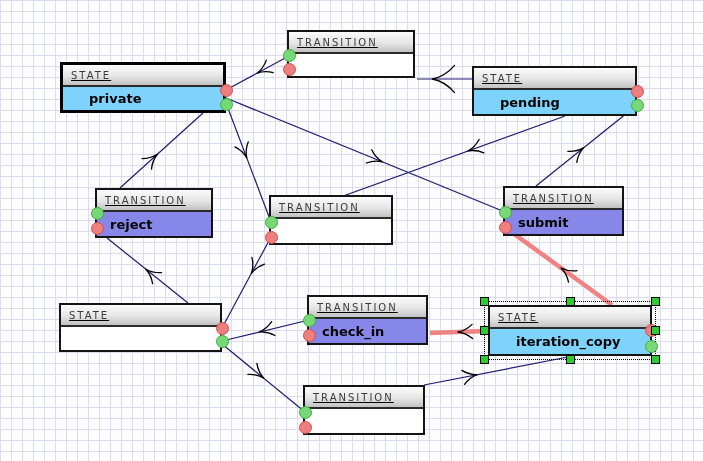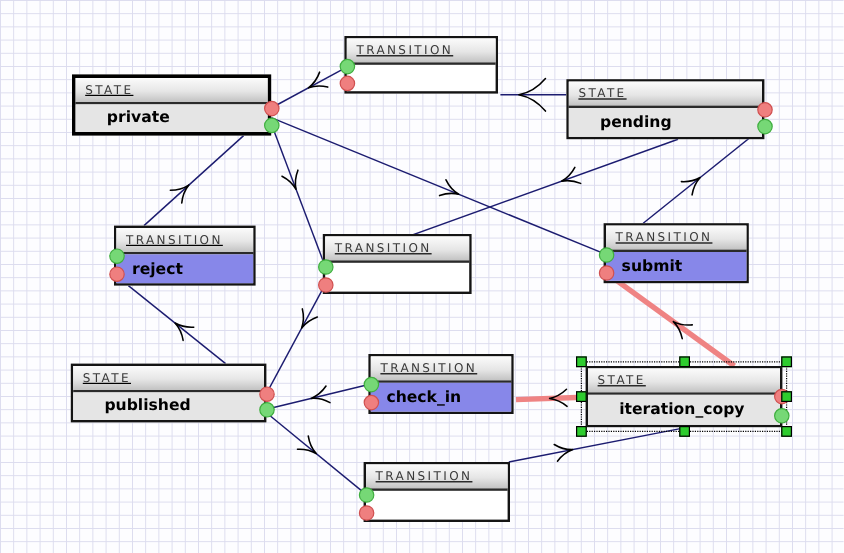--- a/index.html
+++ b/index.html
@@ -26,21 +26,21 @@
     background:linear-gradient(#fbfbfb,#e6e6e6 55%,#c2c2c2);
     border-bottom:2px solid #2a2a2a;
     color:#3a3a3a;font-size:10px;letter-spacing:2px;
     padding:5px 0 0 8px;white-space:nowrap;overflow:hidden;
   }
   .node-body{
     position:absolute;left:0;right:0;top:22px;bottom:0;
     display:flex;align-items:center;padding-left:13px;
     font-weight:bold;font-size:13px;color:#000;
   }
-  .node.state .node-body{background:#e5e5e5;padding-left:26px;}
+  .node.state .node-body{background:#7dd3fc;padding-left:26px;}
   .node.transition .node-body{background:#8787e9;}
   .port{
     position:absolute;width:13px;height:13px;border-radius:50%;
     box-sizing:border-box;z-index:5;
   }
   .port.green{background:#76d876;border:1px solid #3fae3f;}
   .port.red{background:#ef7f7f;border:1px solid #d05050;}
   .selection-rect{
     position:absolute;z-index:4;border:1px dotted #000;
     background:transparent;pointer-events:none;
@@ -121,23 +121,20 @@
     <div class="node transition" style="left: 503px; top: 186px; width: 121px; height: 50px;">
       <div class="node-header"><span>TRANSITION</span></div>
       <div class="node-body">
         <span>submit</span>
       </div>
     </div>
     <div class="port green" style="left: 498.5px; top: 205.5px;"></div>
     <div class="port red" style="left: 498.5px; top: 220.5px;"></div>
     <div class="node state" style="left: 59px; top: 303px; width: 163px; height: 49px;">
       <div class="node-header"><span>STATE</span></div>
-      <div class="node-body">
-        <span>published</span>
-      </div>
     </div>
     <div class="port red" style="left: 215.5px; top: 321.5px;"></div>
     <div class="port green" style="left: 215.5px; top: 334.5px;"></div>
     <div class="node transition" style="left: 307px; top: 295px; width: 121px; height: 50px;">
       <div class="node-header"><span>TRANSITION</span></div>
       <div class="node-body">
         <span>check_in</span>
       </div>
     </div>
     <div class="port green" style="left: 302.5px; top: 313.5px;"></div>

